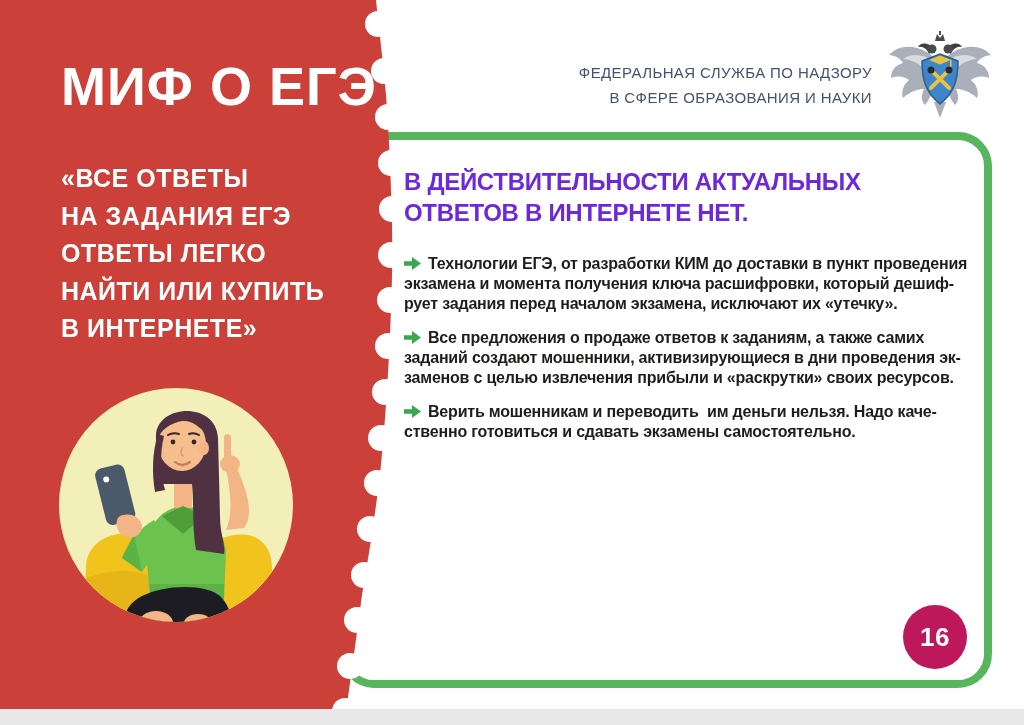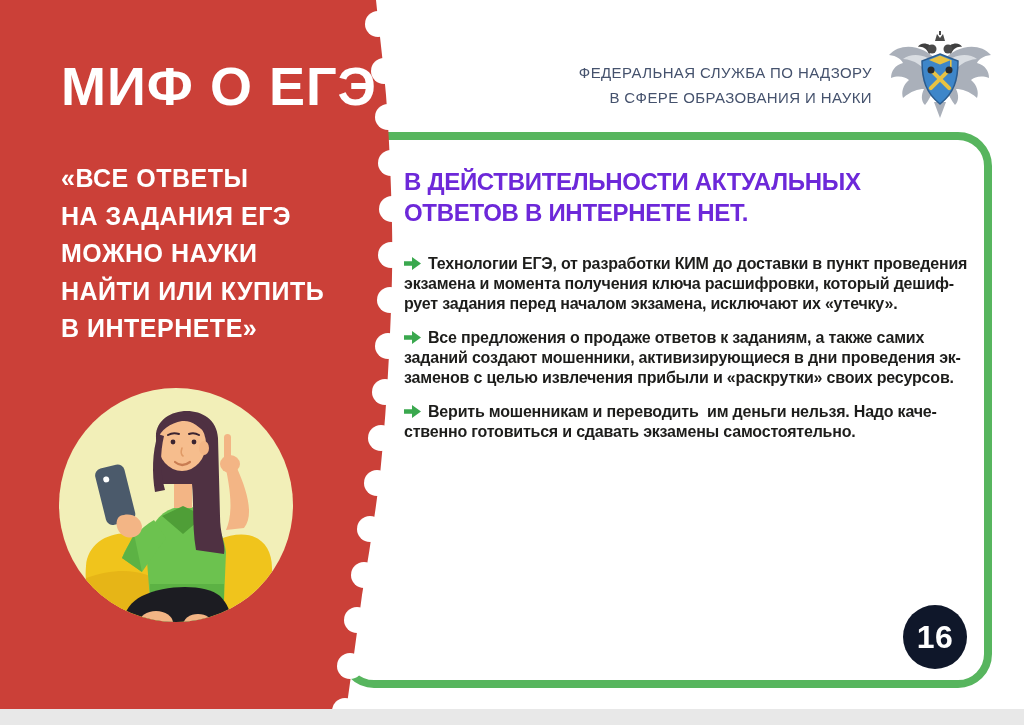--- a/index.html
+++ b/index.html
@@ -47,23 +47,23 @@
   }
   .bullet .arrow{
     display:inline-block;width:17px;height:13px;margin-right:7px;
     vertical-align:-1px;
   }
   .bullet .arrow svg{display:block;}
   .bullet-text{white-space:pre-wrap;}
   
   .page-badge{
     position:absolute;left:903px;top:605px;width:64px;height:64px;
-    border-radius:50%;background:#0f172a;z-index:4;
+    border-radius:50%;background:#be185d;z-index:4;
     display:flex;align-items:center;justify-content:center;
-    font-size:32px;font-weight:700;color:#ffffff;letter-spacing:0.5px;
+    font-size:26px;font-weight:700;color:#ffffff;letter-spacing:0.5px;
   }
 </style>
 </head>
 <body>
 
 <div class="canvas">
 
   <div class="fact-box"></div>
 
   <svg class="red-panel" width="440" height="725" viewBox="0 0 440 725" aria-hidden="true">
@@ -92,21 +92,21 @@
       <circle cx="357" cy="620" r="13"></circle>
       <circle cx="350" cy="666" r="13"></circle>
       <circle cx="345" cy="711" r="13"></circle>
     </g>
   </svg>
 
   <div class="left-text">
     <h1>МИФ О ЕГЭ</h1>
     <p class="quote">«ВСЕ ОТВЕТЫ
 НА ЗАДАНИЯ ЕГЭ
-МОЖНО НАУКИ
+ОТВЕТЫ ЛЕГКО
 НАЙТИ ИЛИ КУПИТЬ
 В ИНТЕРНЕТЕ»</p>
   </div>
 
   <svg class="illustration" width="236" height="236" viewBox="0 0 236 236" aria-hidden="true">
     <defs>
         <clipPath id="circClip">
           <circle cx="118" cy="117" r="117"></circle>
         </clipPath>
       </defs>

